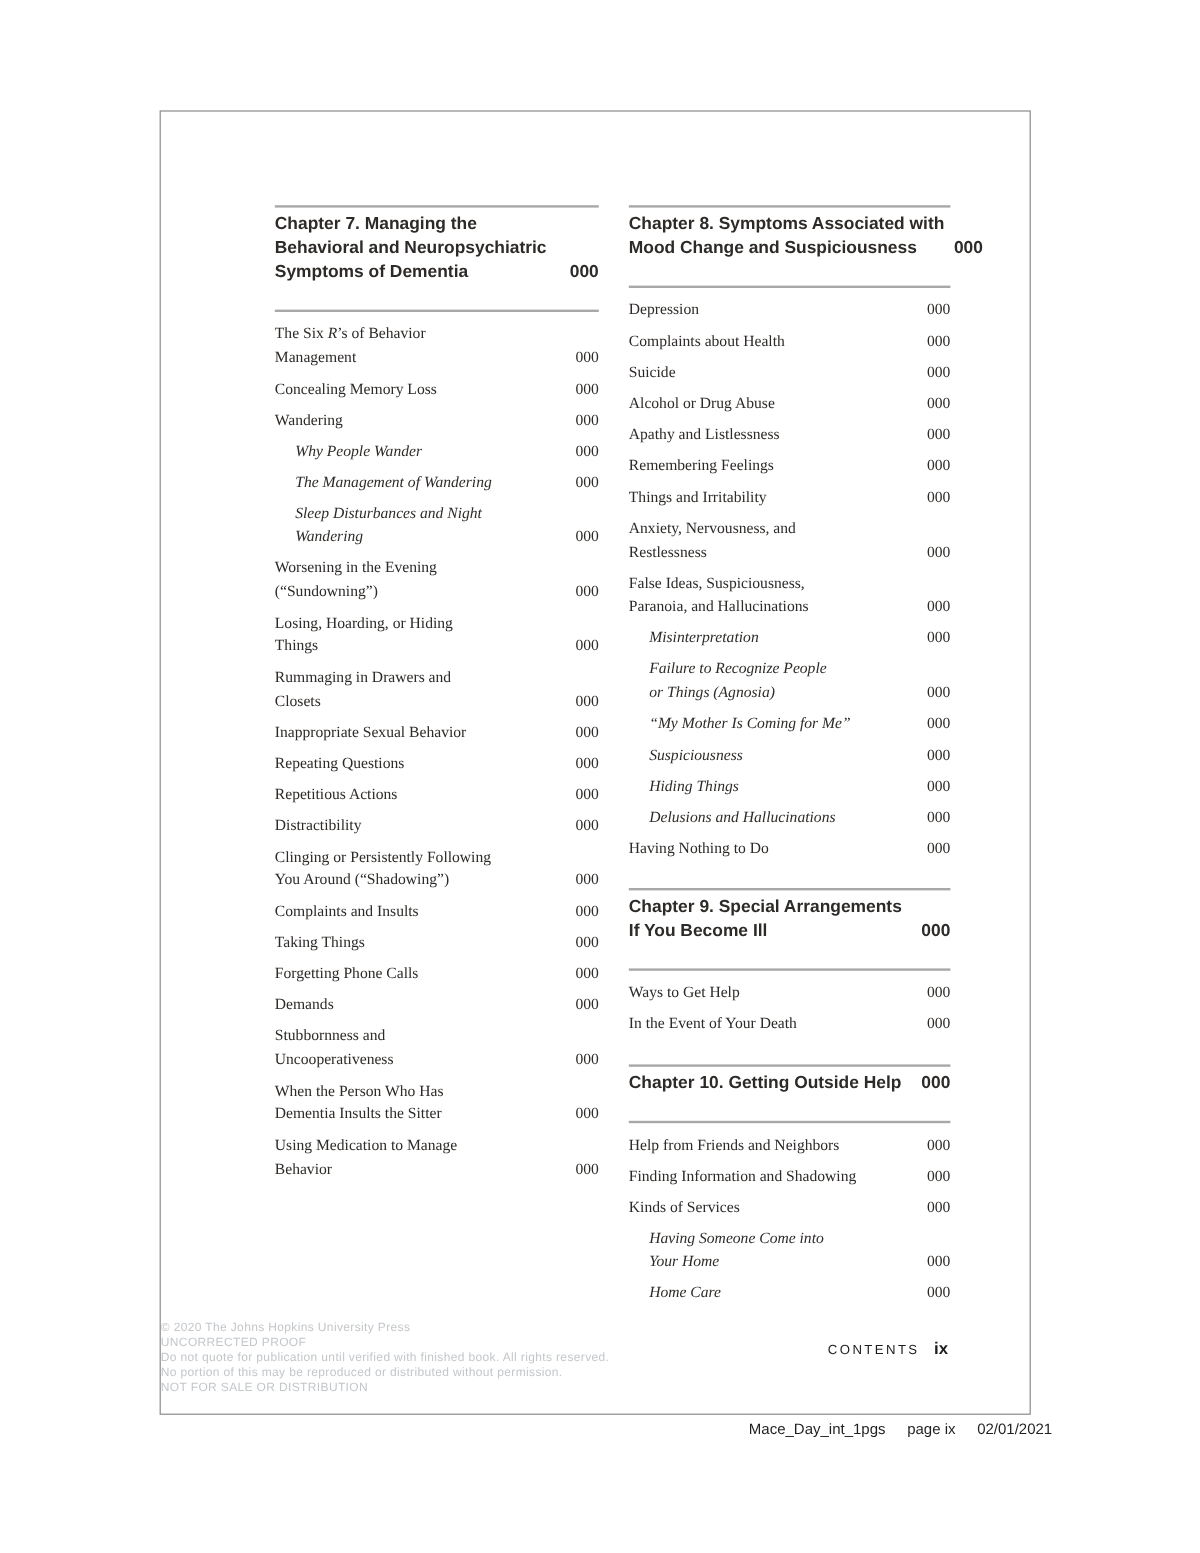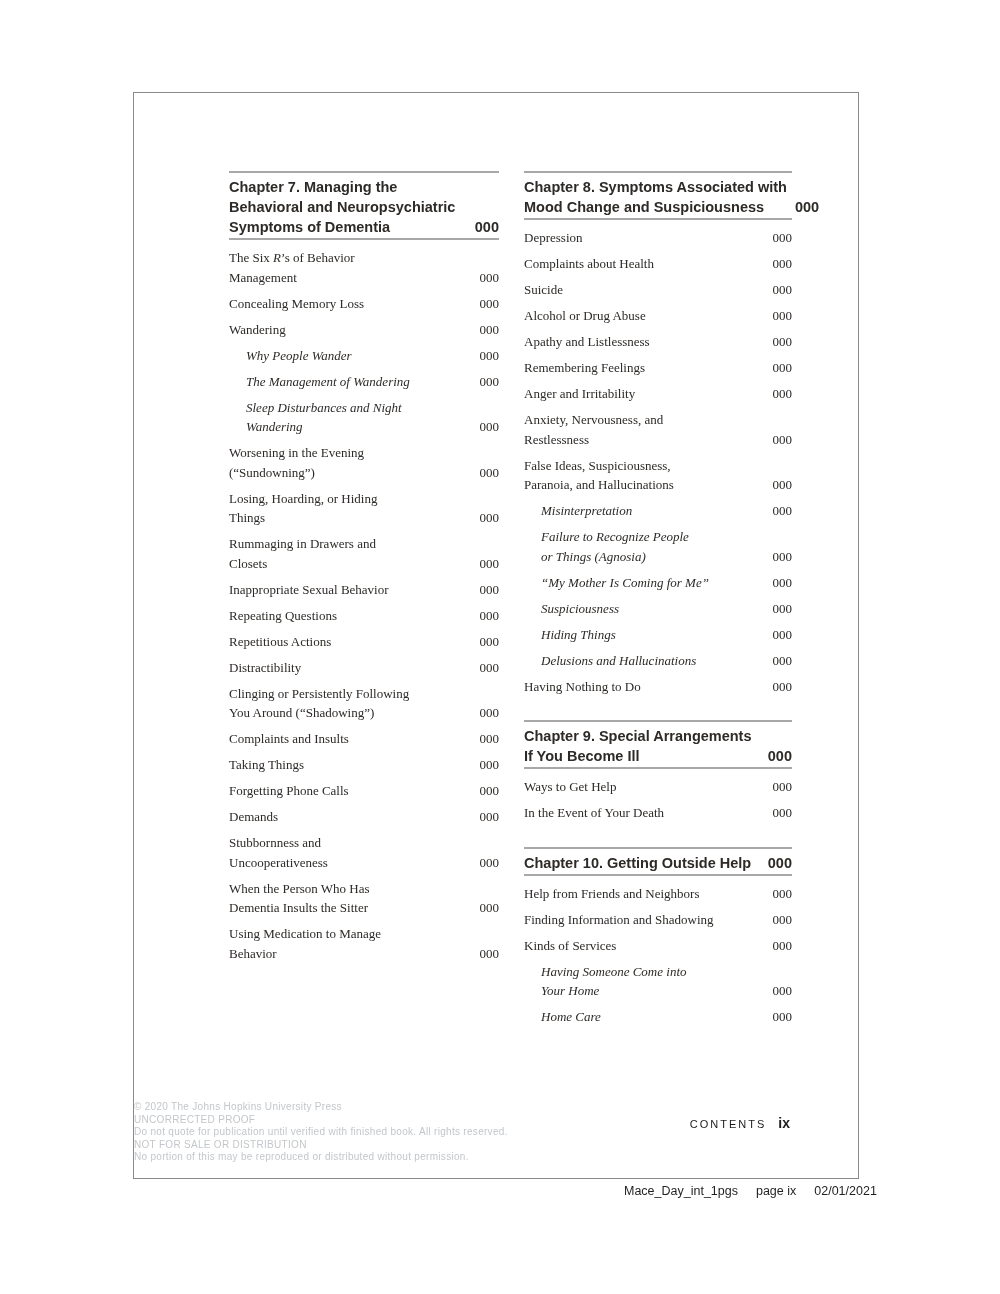--- a/index.html
+++ b/index.html
@@ -27,21 +27,21 @@
   .col { position: absolute; top: 78px; }
   .col-left  { left: 95px;  width: 270px; }
   .col-right { left: 390px; width: 268px; }
 
   .section:not(:first-child) { margin-top: 24px; }
 
   .rule { border-top: 2px solid var(--rule); height: 0; }
 
   .ch-head {
     display: flex; justify-content: space-between; align-items: flex-end;
-    padding: 4px 0 1px 0;
+    padding: 4px 0 21px 0;
     color: var(--text);
     font-family: "Liberation Sans", sans-serif;
     font-weight: 700; font-size: 14.5px;
   }
   .ch-title .line { line-height: 20px; white-space: nowrap; }
   .ch-page { line-height: 20px; padding-left: 8px; }
 
   .entries { padding-top: 8px; }
   .entry {
     display: flex; justify-content: space-between; align-items: flex-end;
@@ -285,21 +285,21 @@
             <div class="e-page">000</div>
           </div>
           <div class="entry">
             <div class="e-text">
               <div class="line">Remembering Feelings</div>
             </div>
             <div class="e-page">000</div>
           </div>
           <div class="entry">
             <div class="e-text">
-              <div class="line">Anger and Irritability</div>
+              <div class="line">Things and Irritability</div>
             </div>
             <div class="e-page">000</div>
           </div>
           <div class="entry">
             <div class="e-text">
               <div class="line">Anxiety, Nervousness, and</div>
               <div class="line">Restlessness</div>
             </div>
             <div class="e-page">000</div>
           </div>
@@ -422,22 +422,22 @@
             <div class="e-page">000</div>
           </div>
         </div>
       </div>
     </div>
 
   <div class="watermark">
     <div>© 2020 The Johns Hopkins University Press</div>
     <div>UNCORRECTED PROOF</div>
     <div>Do not quote for publication until verified with finished book. All rights reserved.</div>
+    <div>No portion of this may be reproduced or distributed without permission.</div>
     <div>NOT FOR SALE OR DISTRIBUTION</div>
-    <div>No portion of this may be reproduced or distributed without permission.</div>
   </div>
 
   <div class="contents-line">
     <span class="contents-label">CONTENTS</span>
     <span class="contents-folio">ix</span>
   </div>
 
 </div>
 
 <div class="slug">

